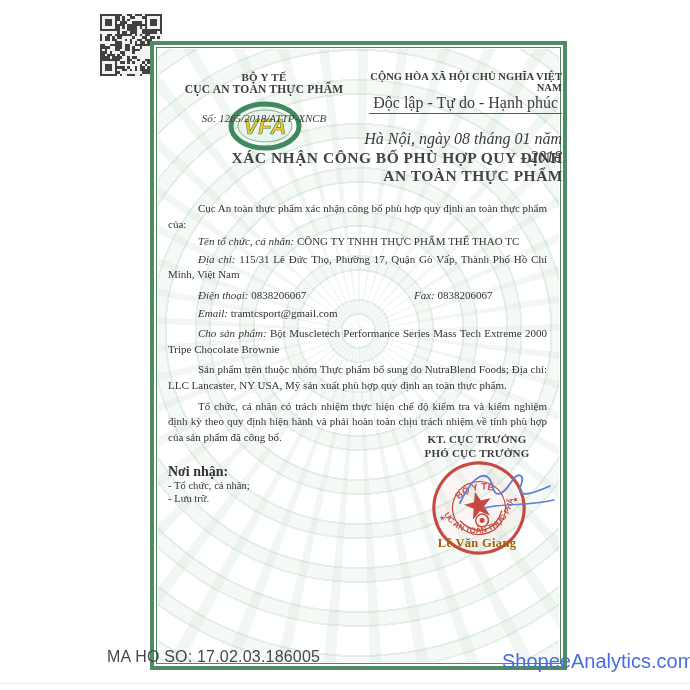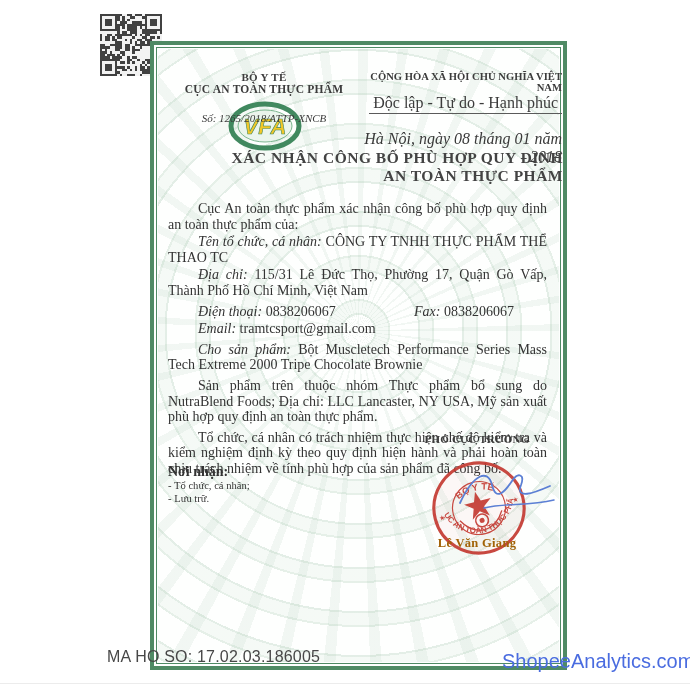--- a/index.html
+++ b/index.html
@@ -38,21 +38,21 @@
   .hdr-right .motto { display:inline-block; font-size:16px; color:#3c3c3c;
                       border-bottom:1px solid #5a5a5a; padding:0 4px 1px; margin-top:1px;}
   .hdr-right .dateline { font-style:italic; font-size:16px; margin-top:16px; color:#3a3a3a; }
 
   
   .title { position:absolute; left:0; right:0; top:104px; text-align:right; z-index:2; }
   .title div { font-weight:bold; font-size:15.5px; letter-spacing:.5px; color:#434343; line-height:18px; }
 
   
   .doc-body { position:absolute; left:14px; top:156px; width:379px; z-index:2;
-              font-size:14px; line-height:15.6px; color:#333; text-align:justify; }
+              font-size:11px; line-height:15.6px; color:#333; text-align:justify; }
   .doc-body p { text-indent:30px; margin:0 0 2px; position:relative; }
   .doc-body p.gap { margin-top:5px; }
   .ital { font-style:italic; }
   .fax-part { position:absolute; left:57%; top:0; font-style:normal; }
 
   
   .recipients { position:absolute; left:14px; top:388px; z-index:2; font-size:10.6px; color:#333; }
   .recipients .lbl { font-weight:bold; font-size:14px;margin-top:32px; }
   .recipients div { line-height:13.5px; }
 
@@ -753,20 +753,21 @@
       <p class="gap"><span>Tổ chức, cá nhân có trách nhiệm thực hiện chế độ kiểm tra và kiểm nghiệm định kỳ theo quy định hiện hành và phải hoàn toàn chịu trách nhiệm về tính phù hợp của sản phẩm đã công bố.</span></p>
     </div>
 
     <div class="recipients">
       <div class="lbl">Nơi nhận:</div>
       <div>- Tổ chức, cá nhân;</div>
       <div>- Lưu trữ.</div>
     </div>
 
     <div class="signer-block">
+      <div class="t">KT. CỤC TRƯỞNG</div>
       <div class="t">PHÓ CỤC TRƯỞNG</div>
     </div>
 
     <svg class="stamp" viewBox="0 0 100 100">
       <circle cx="50" cy="50" r="46" fill="rgba(196,58,50,0.04)" stroke="#c43a32" stroke-width="3.2"></circle>
       <circle cx="50" cy="50" r="27" fill="none" stroke="#c43a32" stroke-width="1.2"></circle>
       <defs>
         <path id="arcTop" d="M 16,56 A 36,36 0 0 1 84,56"></path>
         <path id="arcBottom" d="M 13,46 A 38,38 0 0 0 87,46"></path>
       </defs>

